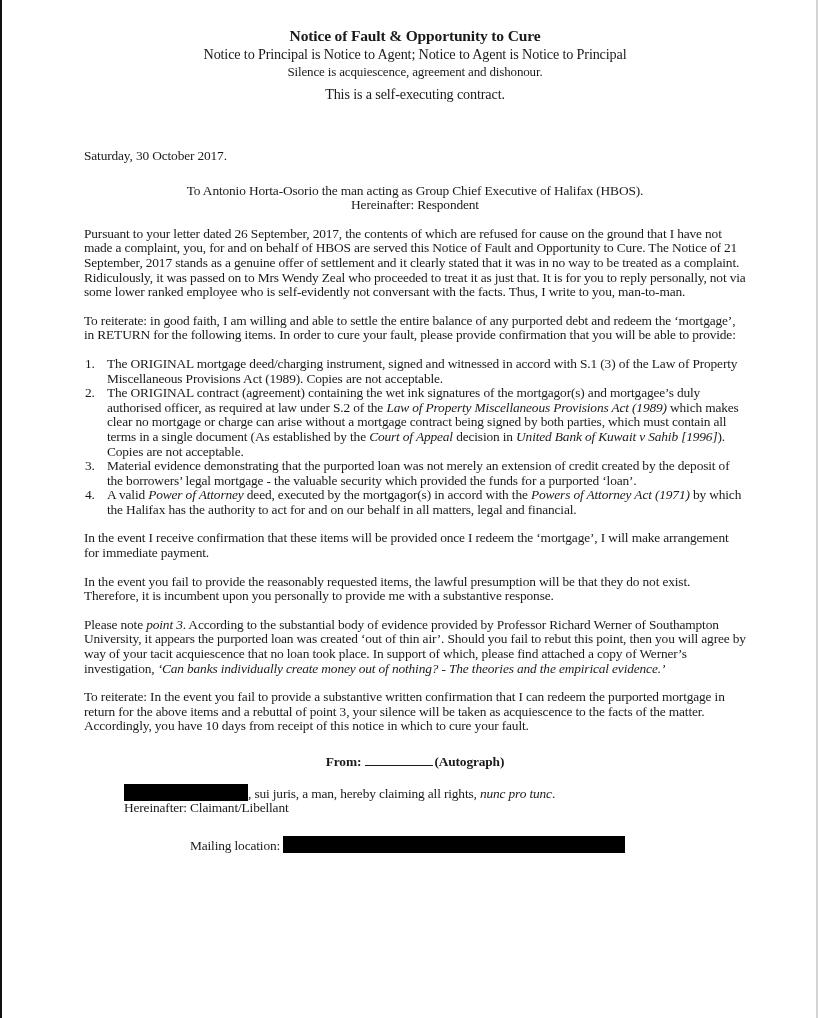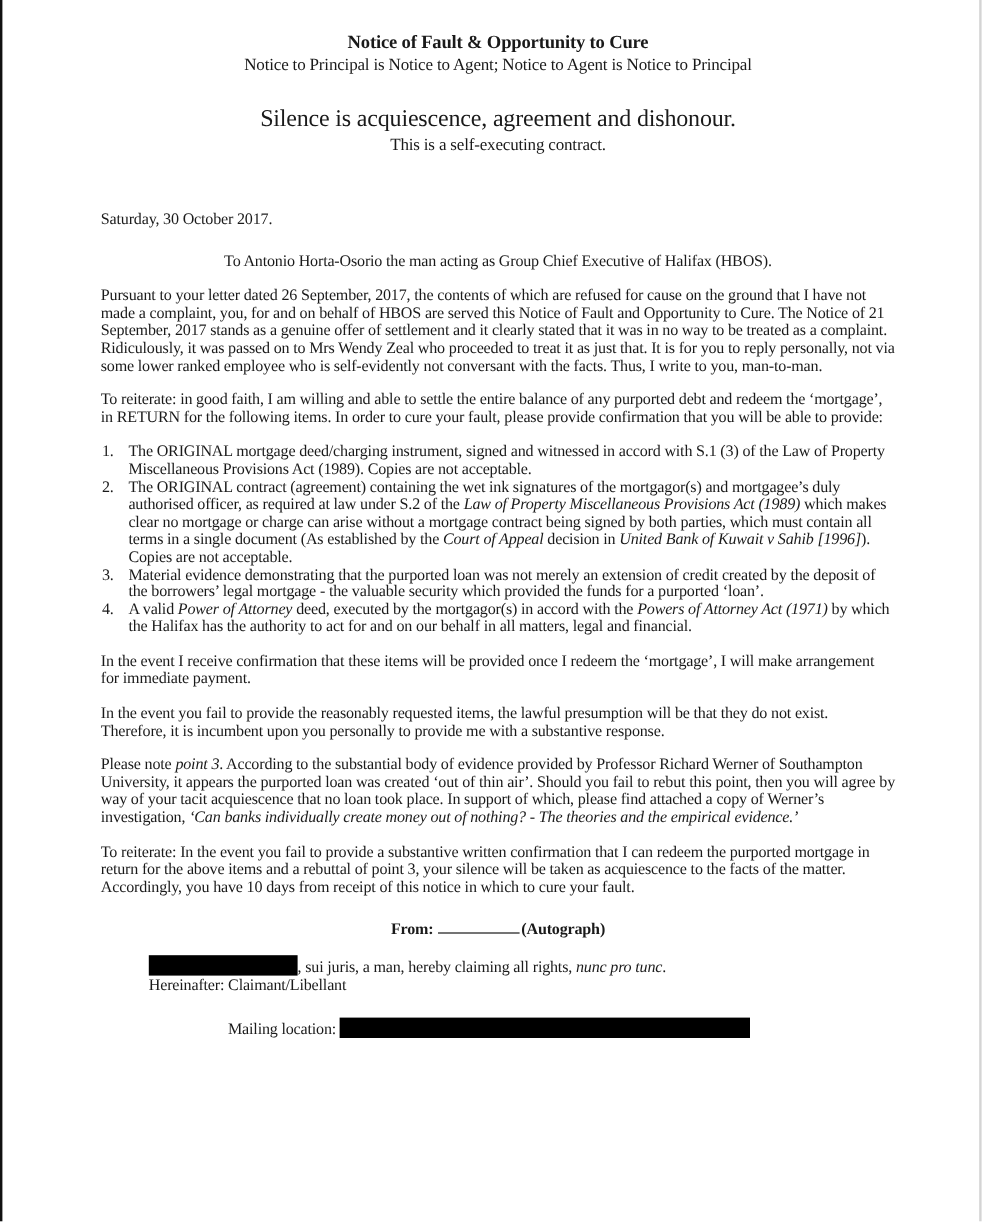--- a/index.html
+++ b/index.html
@@ -7,21 +7,21 @@
     width:819px; height:1018px; overflow:hidden; background:#ffffff;
     position:relative;
     font-family:"Liberation Serif", serif; color:#1a1a1a;
   }
   .edge-left { position:absolute; left:0; top:0; width:2px; height:1018px; background:#111; }
   .edge-right { position:absolute; left:816px; top:0; width:2px; height:1018px; background:#d4d4d4; }
   .page { position:absolute; left:84px; top:26px; width:662px; font-size:13.4px; line-height:14.6px; letter-spacing:-0.15px; }
   .center { text-align:center; }
   .title { font-weight:bold; font-size:15.5px; line-height:19px; }
   .subtitle { font-size:14.2px; line-height:18px; }
-  .sub2 { font-size:20px; line-height:18px;margin-top:27px; }
+  .sub2 { font-size:13px; line-height:18px; }
   .sub3 { font-size:14.2px; line-height:18px; margin-top:4px; }
   p { margin:0; }
   .date { margin-top:46px; }
   .to { margin-top:20px; }
   .para { margin-top:14px; }
   ol { margin:14px 0 0 0; padding:0; list-style:none; }
   ol li { position:relative; padding-left:23px; }
   ol li .num { position:absolute; left:1px; top:0; }
   i, .it { }
   .from { margin-top:20px;font-weight:bold; }
@@ -41,20 +41,21 @@
 <div class="page">
   <div class="center title">Notice of Fault &amp; Opportunity to Cure</div>
   <div class="center subtitle">Notice to Principal is Notice to Agent; Notice to Agent is Notice to Principal</div>
   <div class="center sub2">Silence is acquiescence, agreement and dishonour.</div>
   <div class="center sub3">This is a self-executing contract.</div>
 
   <p class="date">Saturday, 30 October 2017.</p>
 
   <div class="to center">
     <div>To Antonio Horta-Osorio the man acting as Group Chief Executive of  Halifax (HBOS).</div>
+    <div>Hereinafter: Respondent</div>
   </div>
 
   <p class="para">Pursuant to your letter dated 26 September, 2017, the contents of which are refused for cause on the ground that I have not made a complaint, you, for and on behalf of HBOS are served this Notice of Fault and Opportunity to Cure. The Notice of 21 September, 2017 stands as a genuine offer of settlement and it clearly stated that it was in no way to be treated as a complaint. Ridiculously,  it was passed on to Mrs Wendy Zeal who proceeded to treat it as just that. It is for you to reply personally, not via some lower ranked employee who is self-evidently not conversant with the facts. Thus, I write to you, man-to-man.</p>
   <p class="para">To reiterate: in good faith, I am willing and able to settle the entire balance of any purported debt and redeem the ‘mortgage’, in RETURN for the following items. In order to cure your fault, please provide confirmation that you will be able to provide:</p>
 
   <ol>
     <li>
       <span class="num">1.</span>
       <span>The ORIGINAL mortgage deed/charging instrument, signed and witnessed in accord with S.1 (3) of the Law of Property Miscellaneous Provisions Act (1989). Copies are not acceptable.</span>
     </li>

